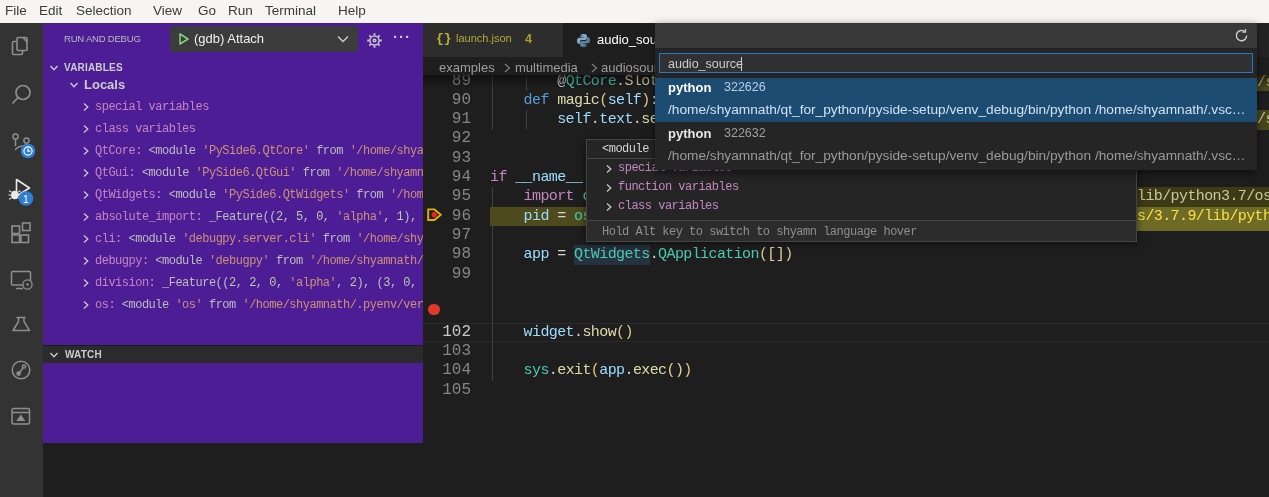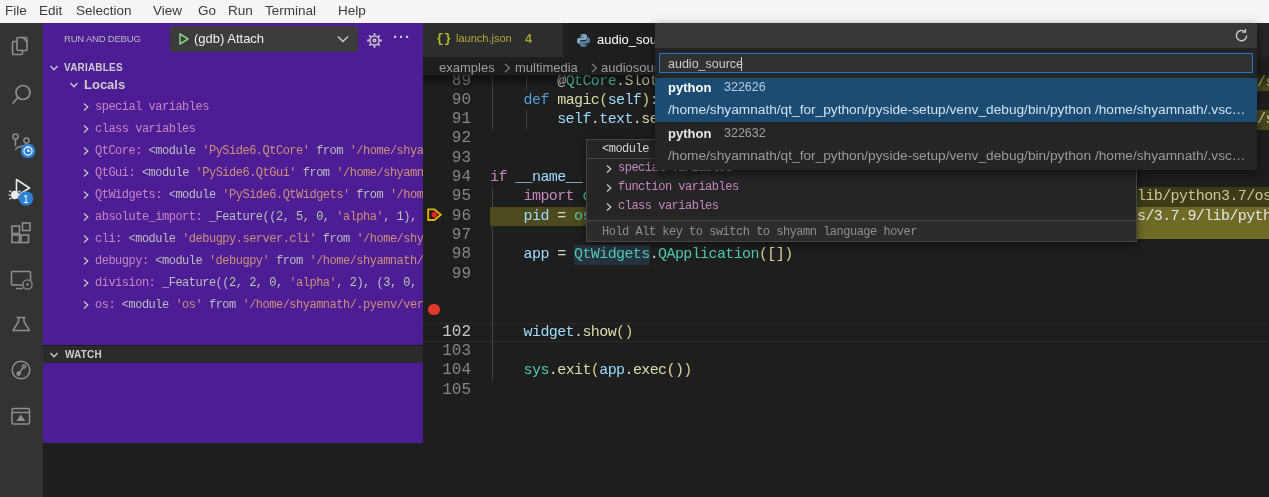--- a/index.html
+++ b/index.html
@@ -66,21 +66,21 @@
   <div class="crow" style="top:338.45px;"><span class="lnum">104</span><span class="ctext">    <span class="cl">sys</span><span class="w">.</span><span class="fn">exit</span><span class="b1">(</span><span class="vr">app</span><span class="w">.</span><span class="fn">exec</span><span class="b2">()</span><span class="b1">)</span></span></div>
   <div class="crow" style="top:357.78px;"><span class="lnum">105</span></div>
 
   <svg class="abs" style="left:4px;top:184.5px;" width="15" height="14" viewBox="0 0 15 14">
         <path d="M1.2 1.4 h6.2 l6.4 5.3 l-6.4 5.3 h-6.2 z" fill="none" stroke="#dfb000" stroke-width="1.9" stroke-linejoin="miter"></path>
         <circle cx="7.2" cy="6.7" r="2.7" fill="#ef2020"></circle>
       </svg>
   <div class="abs" style="left:5.3px;top:280.7px;width:11.4px;height:11.4px;border-radius:50%;background:#e0382a;"></div>
 
   <div class="abs mono" style="left:714px;top:164.48px;width:132px;height:19.33px;background:#3d3b16;color:#c9c89c;font-size:15px;letter-spacing:-0.6px;line-height:19.33px;white-space:pre;">lib/python3.7/os</div>
-  <div class="abs mono" style="left:714px;top:183.81px;width:132px;height:32px;background:#6e6b26;color:#e5e5e5;font-size:15px;letter-spacing:-0.6px;line-height:19.33px;white-space:pre;">s/3.7.9/lib/pyth</div>
+  <div class="abs mono" style="left:714px;top:183.81px;width:132px;height:24px;background:#6e6b26;color:#fde047;font-size:15px;letter-spacing:-0.6px;line-height:19.33px;white-space:pre;">s/3.7.9/lib/pyth</div>
   <div class="abs mono" style="left:834px;top:52px;width:12px;height:15.8px;background:#4a481c;color:#c9c89c;font-size:15px;letter-spacing:-0.6px;line-height:15px;white-space:pre;">/s</div>
   <div class="abs mono" style="left:834px;top:87.2px;width:12px;height:19.33px;background:#4a481c;color:#c9c89c;font-size:15px;letter-spacing:-0.6px;line-height:19.33px;white-space:pre;">/s</div>
 
   <div class="abs" style="left:0;top:0;width:846px;height:34px;background:#252526;"></div>
   <div class="tab" style="left:0;width:140px;background:#2d2d2d;">
     <div class="abs mono" style="left:13px;top:8px;font-size:13px;font-weight:bold;color:#b9b832;">{}</div>
     <div class="abs" style="left:33px;top:9px;font-size:11px;color:#b3a934;">launch.json</div>
     <div class="abs" style="left:102px;top:9px;font-size:12.5px;font-weight:bold;color:#a99f2e;">4</div>
   </div>
   <div class="tab" style="left:140px;width:180px;background:#1e1e1e;">

